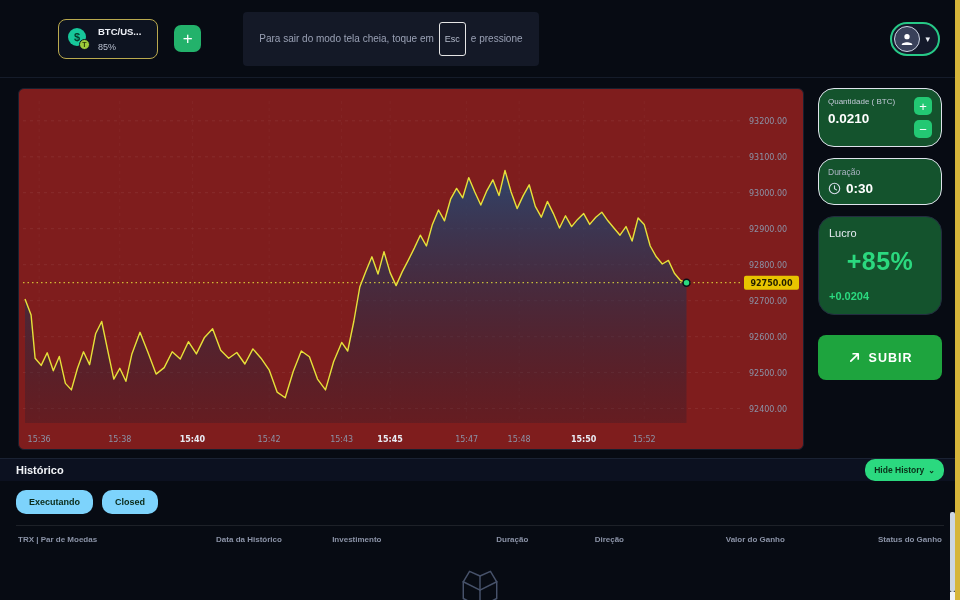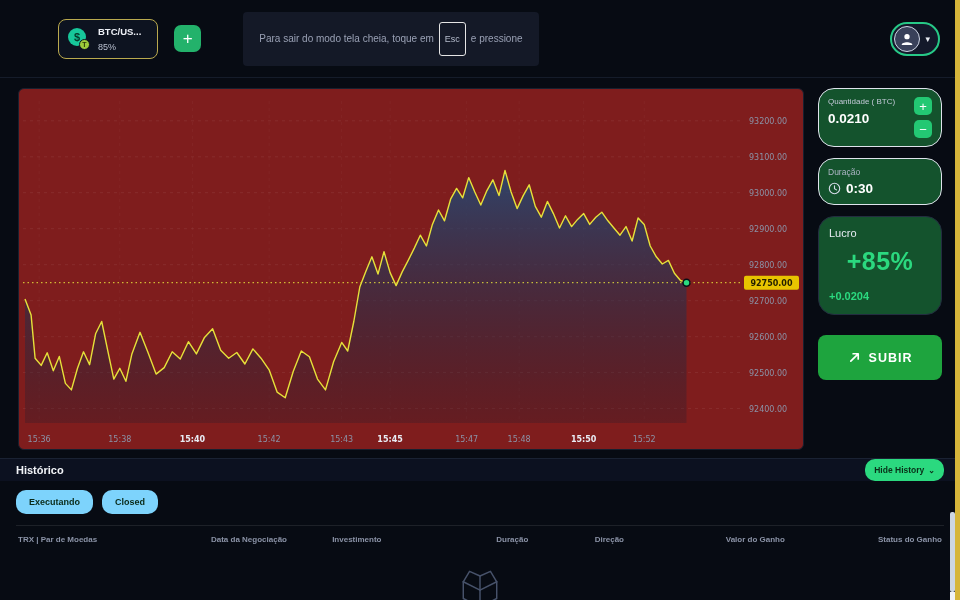--- a/index.html
+++ b/index.html
@@ -223,21 +223,21 @@
   </div>
 
   <div class="history-body">
     <div class="filters">
       <button class="filter-btn">Executando</button>
       <button class="filter-btn">Closed</button>
     </div>
 
     <div class="table-header" id="table-header">
         <div class="th" style="width: 16%; text-align: left;">TRX | Par de Moedas</div>
-        <div class="th" style="width: 18%; text-align: center;">Data da Negociação</div>
+        <div class="th" style="width: 18%; text-align: center;">Data da Histórico</div>
         <div class="th" style="width: 14%; text-align: left;">Investimento</div>
         <div class="th" style="width: 11%; text-align: center;">Duração</div>
         <div class="th" style="width: 10%; text-align: center;">Direção</div>
         <div class="th" style="width: 14%; text-align: right;">Valor do Ganho</div>
         <div class="th" style="width: 17%; text-align: right;">Status do Ganho</div>
       </div>
 
     <div class="empty-state">
       <svg width="52" height="46" viewBox="0 0 48 44">
         <g fill="none" stroke="#47526a" stroke-width="1.4" stroke-linejoin="round" stroke-linecap="round">

